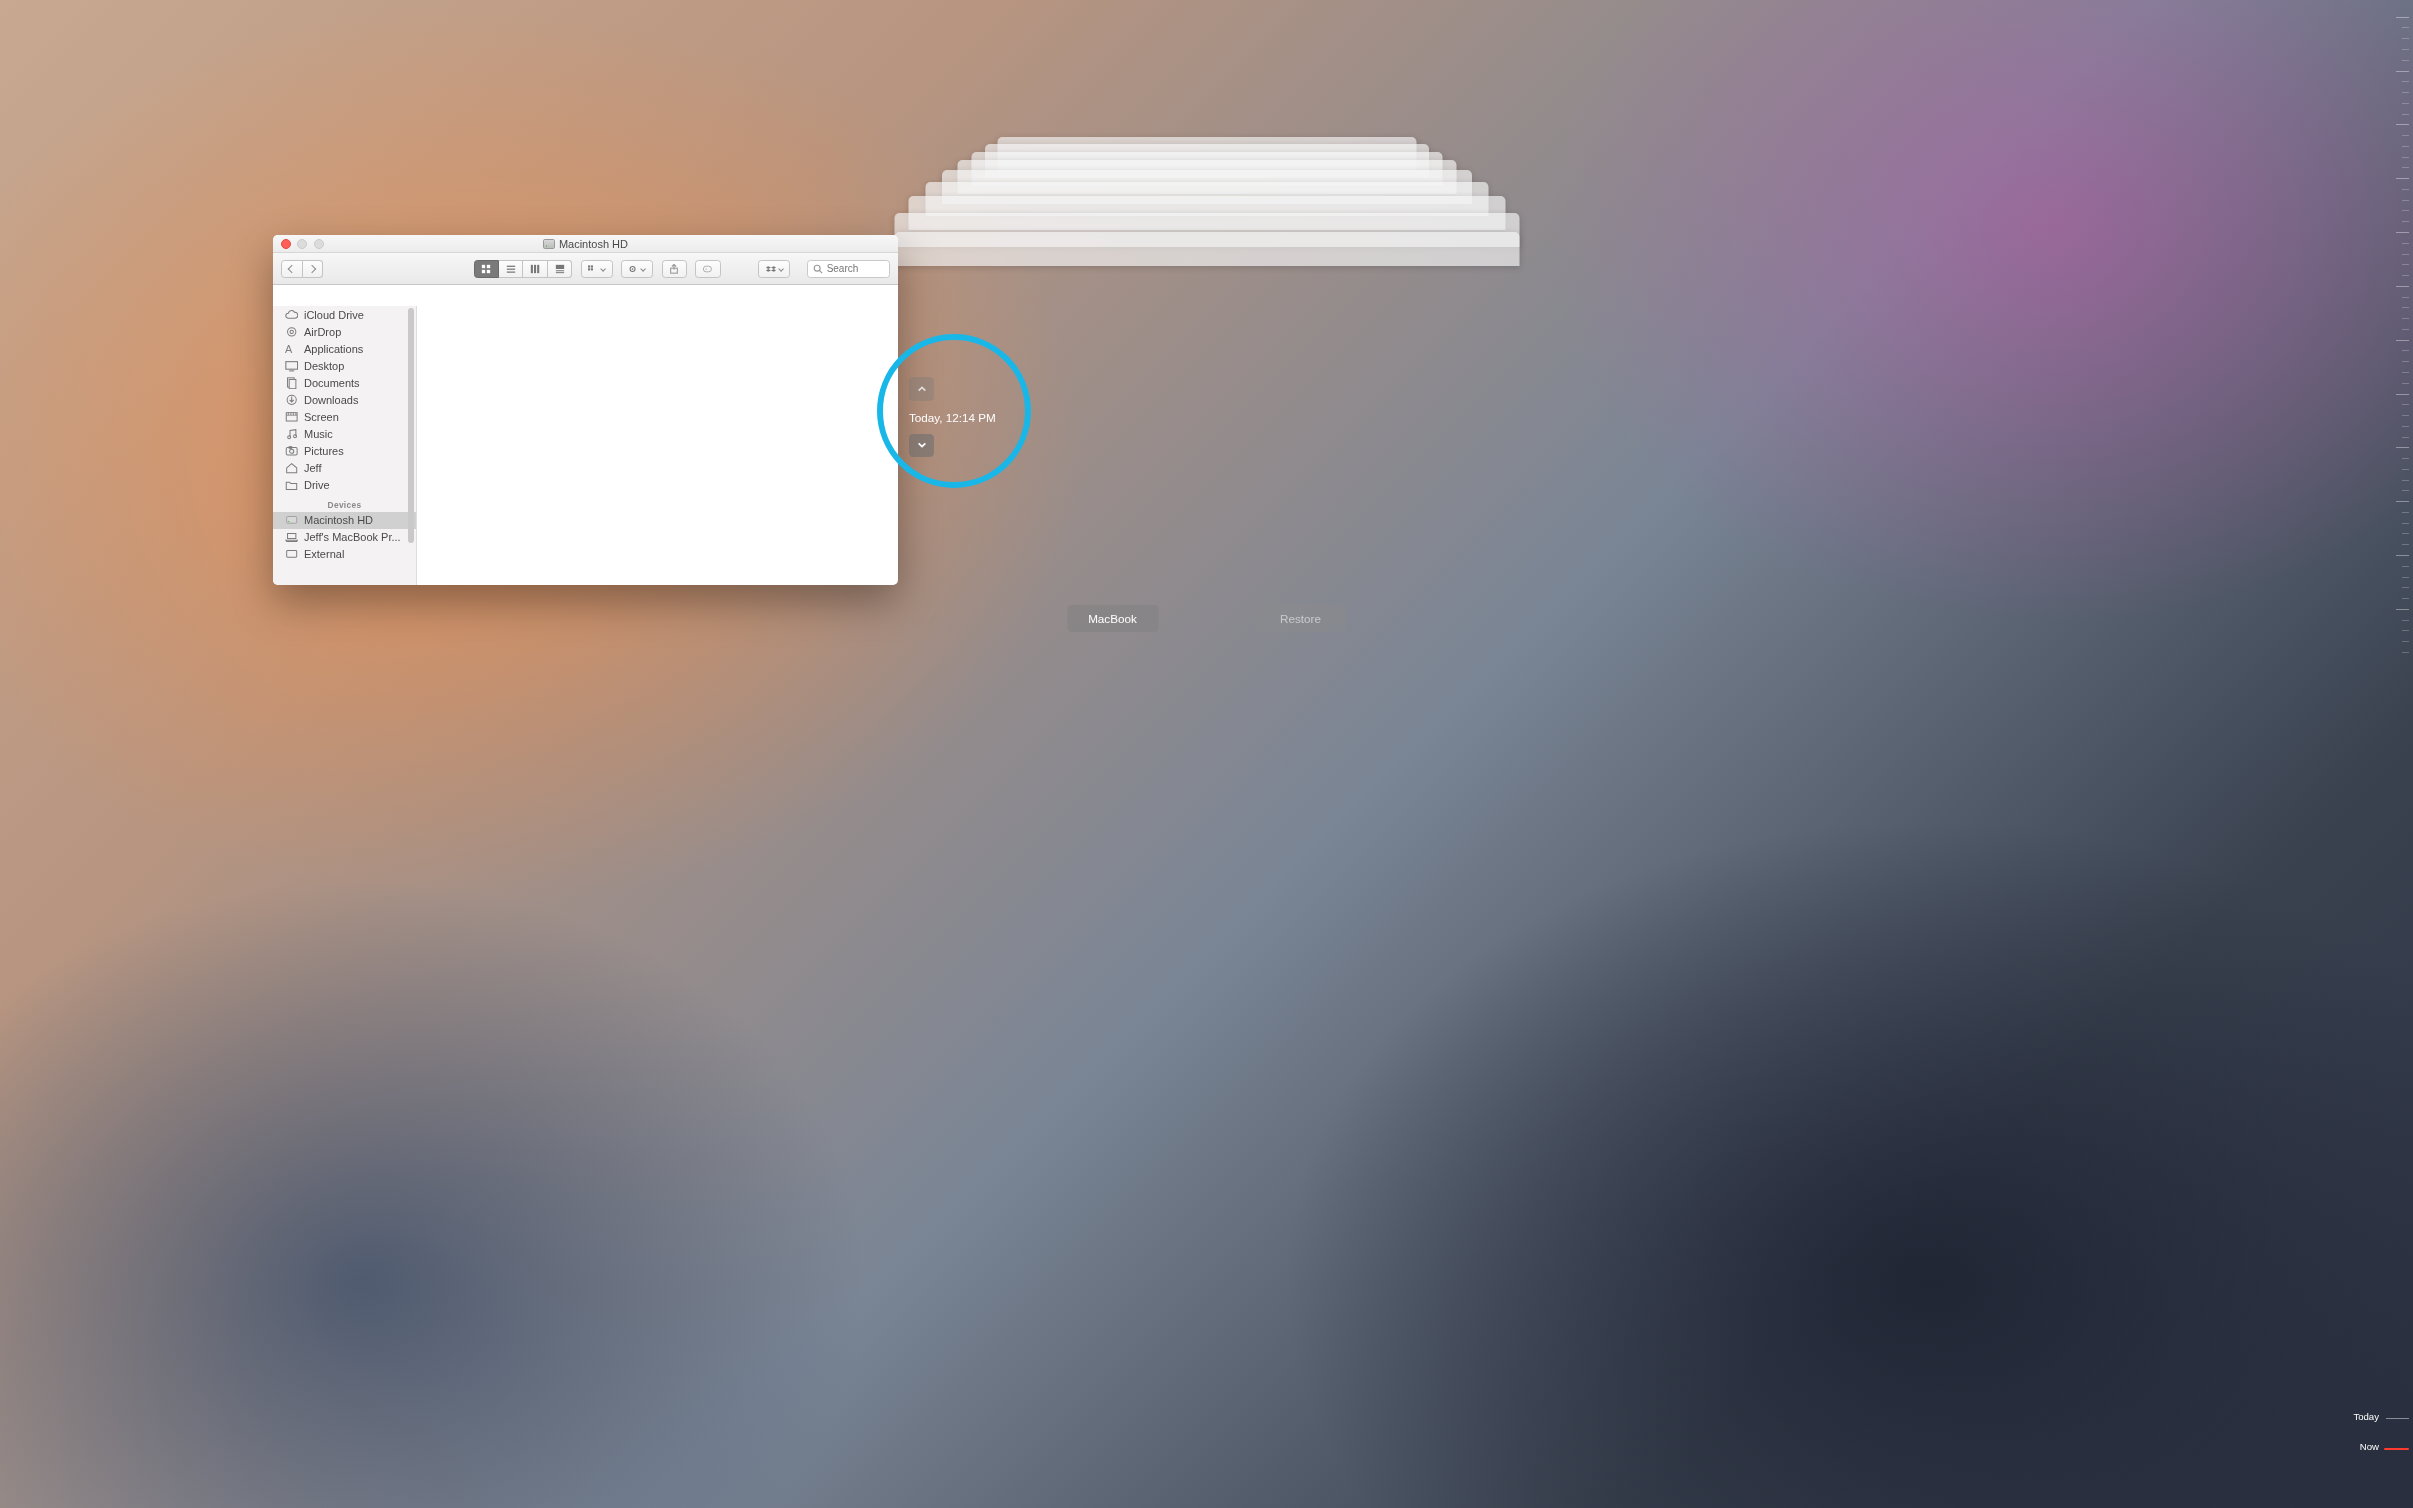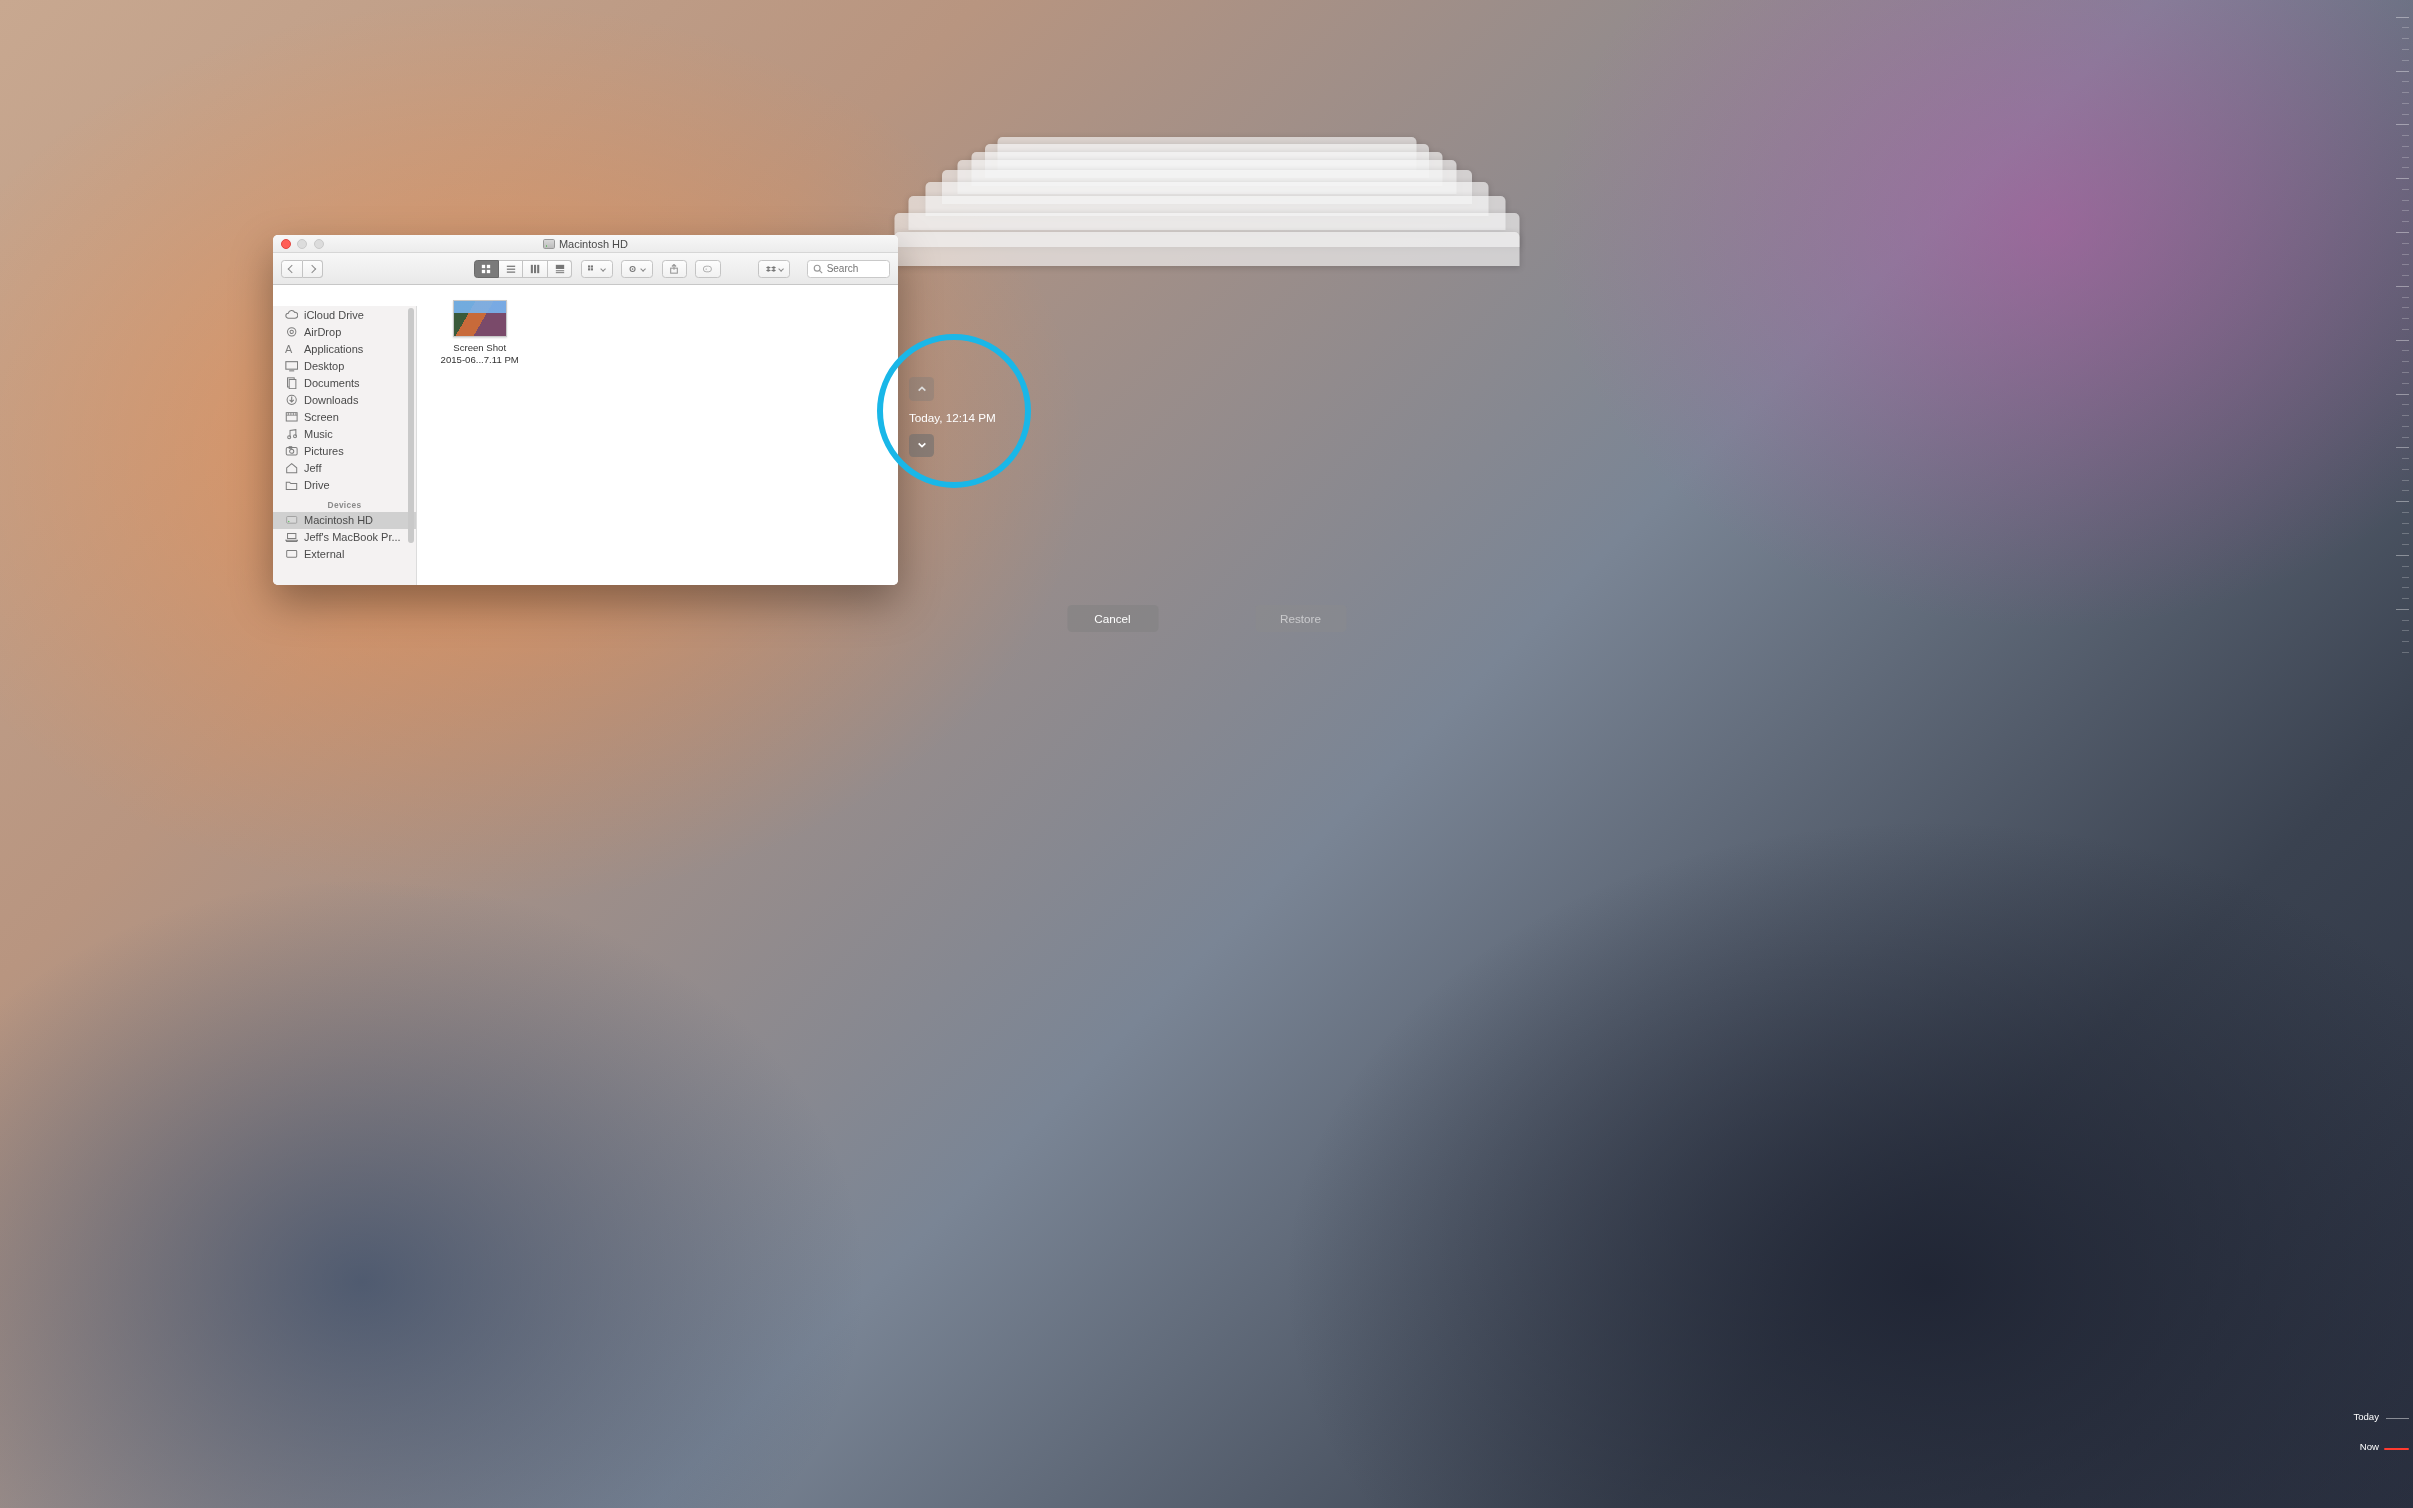--- a/index.html
+++ b/index.html
@@ -417,34 +417,25 @@
             <span class="sb-icon">
               <svg viewBox="0 0 16 14">
                 <rect x="2" y="3" width="12" height="8" rx="1" fill="none" stroke="#7d7d7d" stroke-width="1.2"></rect>
               </svg>
             </span>
             <span>External</span>
           </div>
         </div>
     </div>
 
-    <div class="content">
-      <div class="file">
-        <div class="thumb"></div>
-        <div class="filename">
-          <span>Screen Shot</span><br>
-          <span>2015-06...7.11 PM</span>
-        </div>
-      </div>
-    </div>
   </div>
 </div>
 
 <div class="bottom-buttons">
-  <div class="bbtn">Cancel</div>
+  <div class="bbtn">MacBook</div>
   <div class="bbtn disabled">Restore</div>
 </div>
 
 <div class="tl-controls">
   <div class="tl-arrow disabled">
     <svg viewBox="0 0 12 12">
         <path d="M2 8 L6 4 L10 8" fill="none" stroke="#ddd" stroke-width="2"></path>
       </svg>
   </div>
   <div class="tl-label">Today, 12:14 PM</div>

